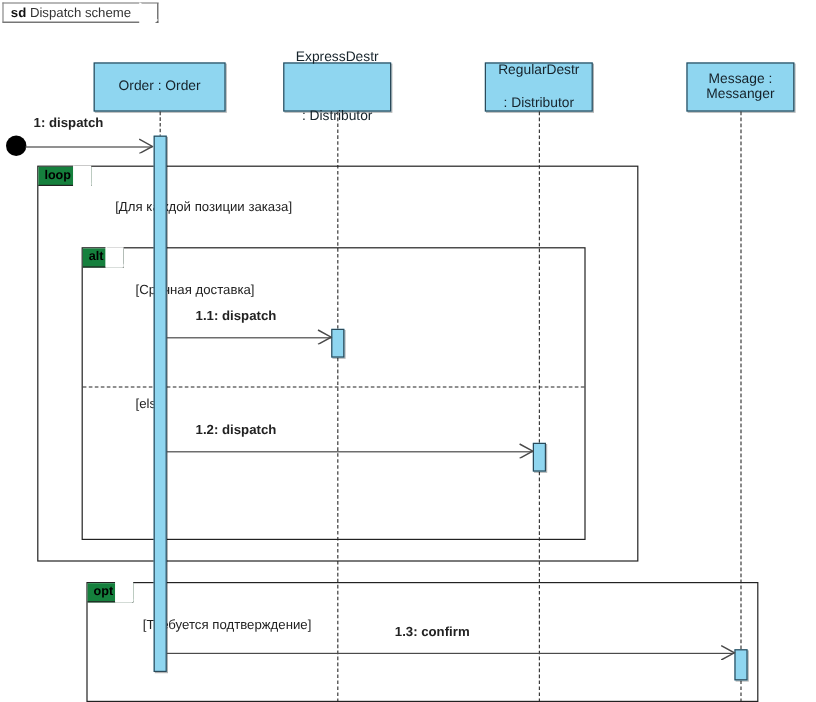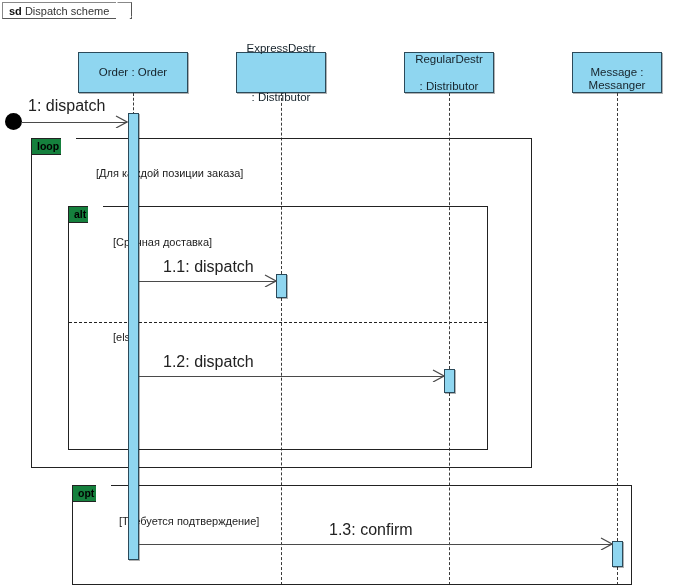--- a/index.html
+++ b/index.html
@@ -99,23 +99,24 @@
   }
 
   
   .msg-line {
     position: absolute;
     height: 0;
     border-top: 1px solid #4a4a4a;
   }
   .msg-label {
     position: absolute;
-    font-size: 16px;
+    font-size: 11px;
     color: #222;
     white-space: nowrap;
+    font-weight: bold;
   }
   .arrow-open {
     position: absolute;
     width: 13px; height: 13px;
   }
 
   
   .fragment {
     position: absolute;
     box-sizing: border-box;
@@ -182,21 +183,21 @@
     <span>Order : Order</span>
   </div>
   <div class="lifeline-head" style="left:236px; top:52px; width:90px;gap:36px;">
     <span>ExpressDestr</span>
     <span>: Distributor</span>
   </div>
   <div class="lifeline-head" style="left:404px; top:52px; width:90px;gap:14px;">
     <span>RegularDestr</span>
     <span>: Distributor</span>
   </div>
-  <div class="lifeline-head" style="left:572px; top:52px; width:90px;justify-content:flex-end;">
+  <div class="lifeline-head" style="left:572px; top:52px; width:90px;">
     <span>Message :</span>
     <span>Messanger</span>
   </div>
 
   <div class="lifeline-stem" style="left:133px; top:93px; height:22px;"></div>
   <div class="lifeline-stem" style="left:281px; top:93px; height:181px;"></div>
   <div class="lifeline-stem" style="left:281px; top:298px; height:287px;"></div>
   <div class="lifeline-stem" style="left:449px; top:93px; height:276px;"></div>
   <div class="lifeline-stem" style="left:449px; top:393px; height:192px;"></div>
   <div class="lifeline-stem" style="left:617px; top:93px; height:448px;"></div>

